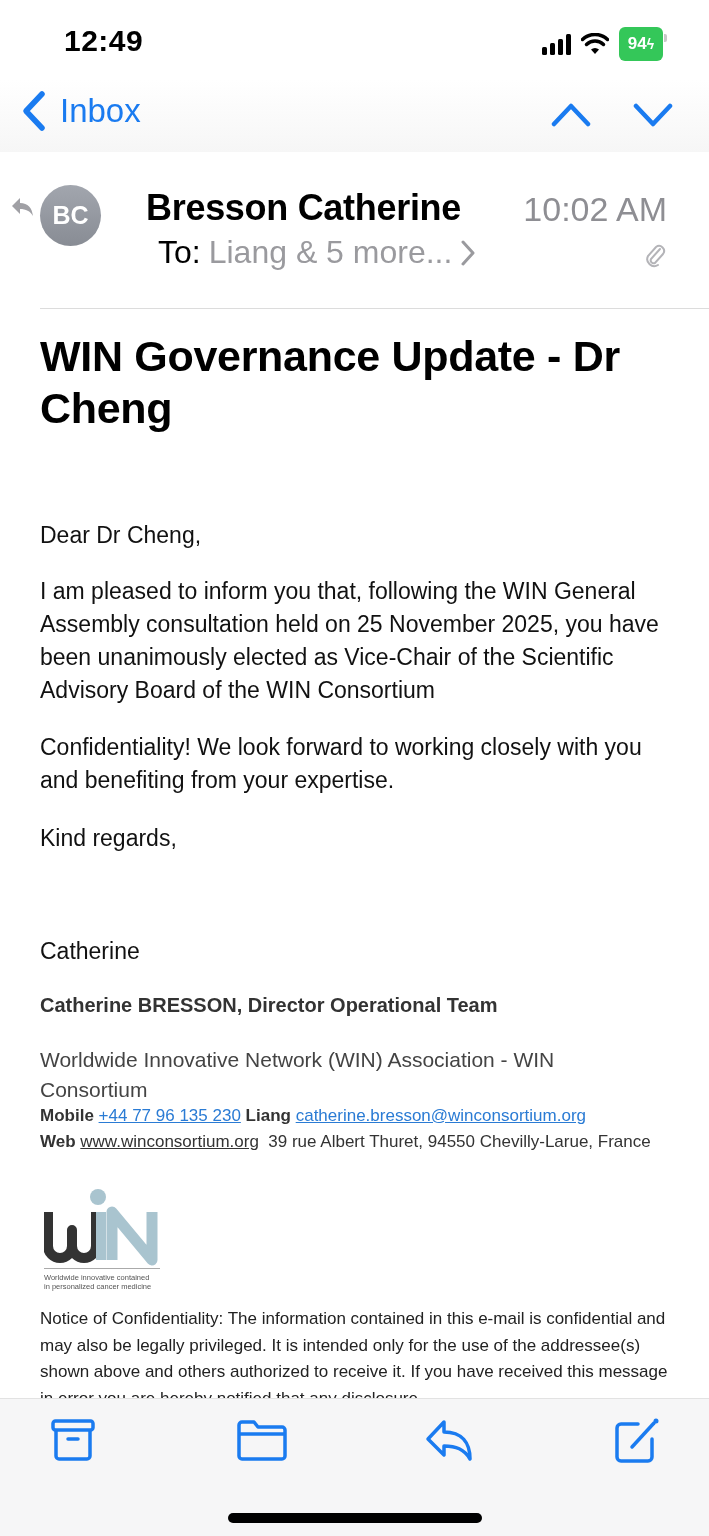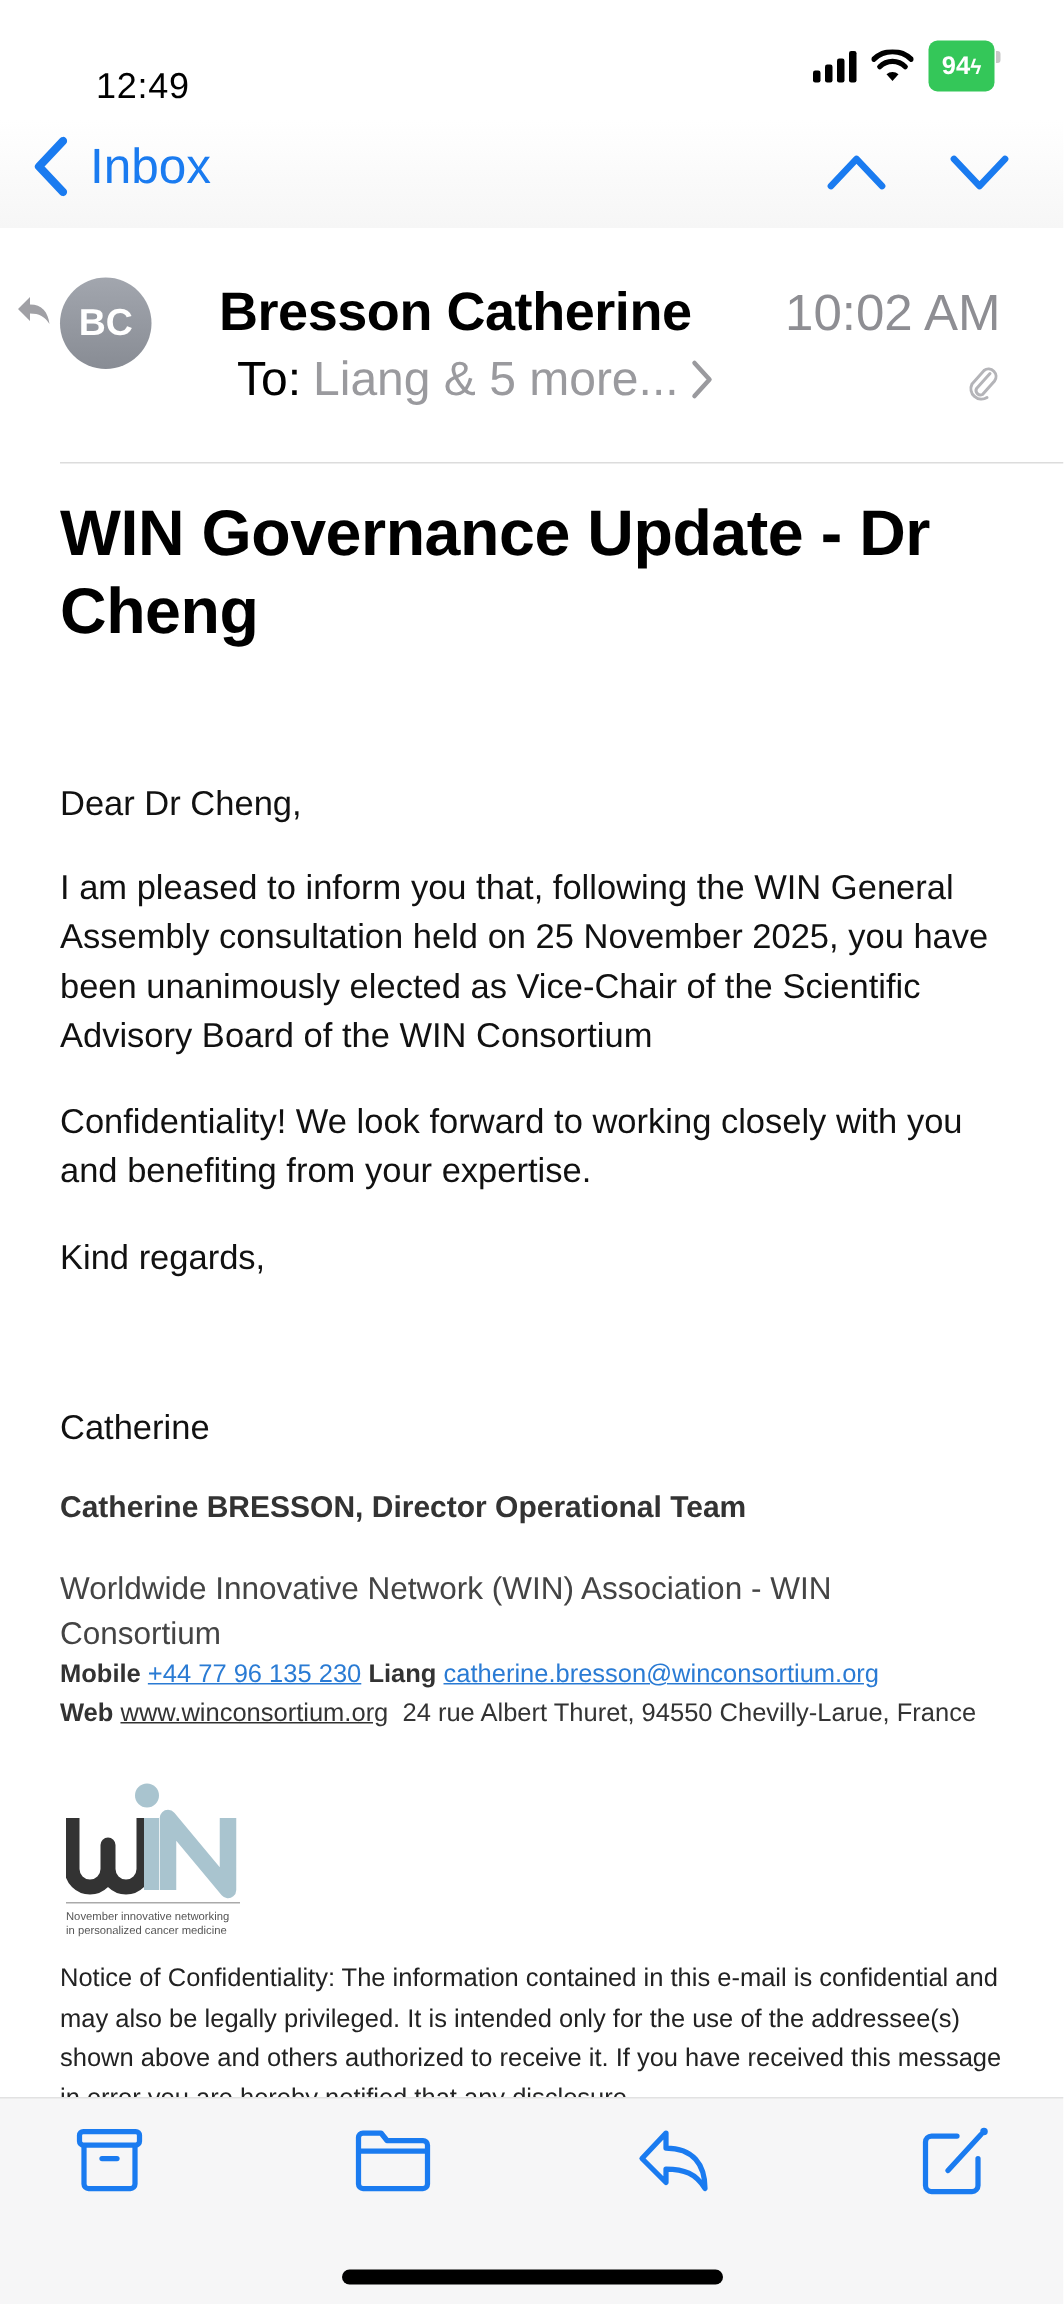--- a/index.html
+++ b/index.html
@@ -1,21 +1,21 @@
 <!DOCTYPE html>
 <html><head>
 <meta charset="utf-8">
 <style>
   * { box-sizing: border-box; margin: 0; padding: 0; }
   html, body { width: 709px; height: 1536px; overflow: hidden; background: #ffffff; }
   body { position: relative; font-family: "Liberation Sans", sans-serif; color: #000; }
 
   
   .status-bar { position: absolute; top: 0; left: 0; width: 709px; height: 80px; background: #fff; }
-  .status-time { position: absolute; left: 64px; top: 24px; font-size: 24px; font-weight: 400; letter-spacing: 0.5px; margin-top: 20px; }
+  .status-time { position: absolute; left: 64px; top: 24px; font-size: 30px; font-weight: 700; letter-spacing: 0.5px; }
   .status-icons { position: absolute; right: 46px; top: 27px; display: flex; align-items: center; gap: 10px; }
   .signal { display: flex; align-items: flex-end; gap: 3px; height: 22px; }
   .signal span { width: 5px; background: #000; border-radius: 1.5px; display: block; }
   .battery { position: relative; height: 34px; width: 44px; background: #34c759; border-radius: 6px; color: #fff; font-size: 17px; font-weight: 700; display: flex; align-items: center; justify-content: center; }
   .battery::after { content: ""; position: absolute; right: -4px; top: 7px; width: 3px; height: 8px; background: #c8c8c8; border-radius: 0 2px 2px 0; }
 
   
   .nav-bar { position: absolute; top: 80px; left: 0; width: 709px; height: 72px; background: linear-gradient(#fff, #f6f6f6); }
   .back-btn { position: absolute; left: 20px; top: 10px; display: flex; align-items: center; gap: 12px; cursor: pointer; }
   .back-label { font-size: 33px; color: #1a7bf0; }
@@ -131,34 +131,34 @@
 <div class="sig">
   <div class="sig-title">Catherine BRESSON, Director Operational Team</div>
   <div class="sig-org">Worldwide Innovative Network (WIN) Association - WIN Consortium</div>
   <div class="sig-contact">
     <b>Mobile</b>
     <a class="link-blue">+44 77 96 135 230</a>
     <b>Liang</b>
     <a class="link-blue">catherine.bresson@winconsortium.org</a><br>
     <b>Web</b>
     <a class="link-dark">www.winconsortium.org</a>&nbsp;
-    <span>24 rue Albert Thuret, 94550 Chevilly-Larue, France</span>
+    <span>39 rue Albert Thuret, 94550 Chevilly-Larue, France</span>
   </div>
 </div>
 
 <div class="logo">
   <svg width="120" height="80" viewBox="0 0 120 80">
     <circle cx="54" cy="9" r="8" fill="#a9c4cf"></circle>
     <path d="M4 24 L4 58 A12 12 0 0 0 28 58 L28 42 L28 58 A12 12 0 0 0 52 58 L52 24" stroke="#333" stroke-width="10" fill="none" stroke-linejoin="round"></path>
     <rect x="52" y="24" width="10" height="48" fill="#a9c4cf"></rect>
     <path d="M68 72 L68 24 L108 72 L108 24" stroke="#a9c4cf" stroke-width="11" fill="none" stroke-linejoin="round"></path>
   </svg>
   <div class="logo-rule"></div>
   <div class="logo-tag">
-    <div>November innovative networking</div>
+    <div>Worldwide innovative contained</div>
     <div>in personalized cancer medicine</div>
   </div>
 </div>
 
 <div class="notice">Notice of Confidentiality: The information contained in this e-mail is confidential and may also be legally privileged. It is intended only for the use of the addressee(s) shown above and others authorized to receive it. If you have received this message in error you are hereby notified that any disclosure</div>
 
 <div class="toolbar">
   <svg class="tb-btn" style="left:50px" width="46" height="46" viewBox="0 0 46 46">
     <rect x="3" y="4" width="40" height="9" rx="2.5" stroke="#1a7bf0" stroke-width="3.5" fill="none"></rect>
     <path d="M6 13 L6 39 A3 3 0 0 0 9 42 L37 42 A3 3 0 0 0 40 39 L40 13" stroke="#1a7bf0" stroke-width="3.5" fill="none"></path>

